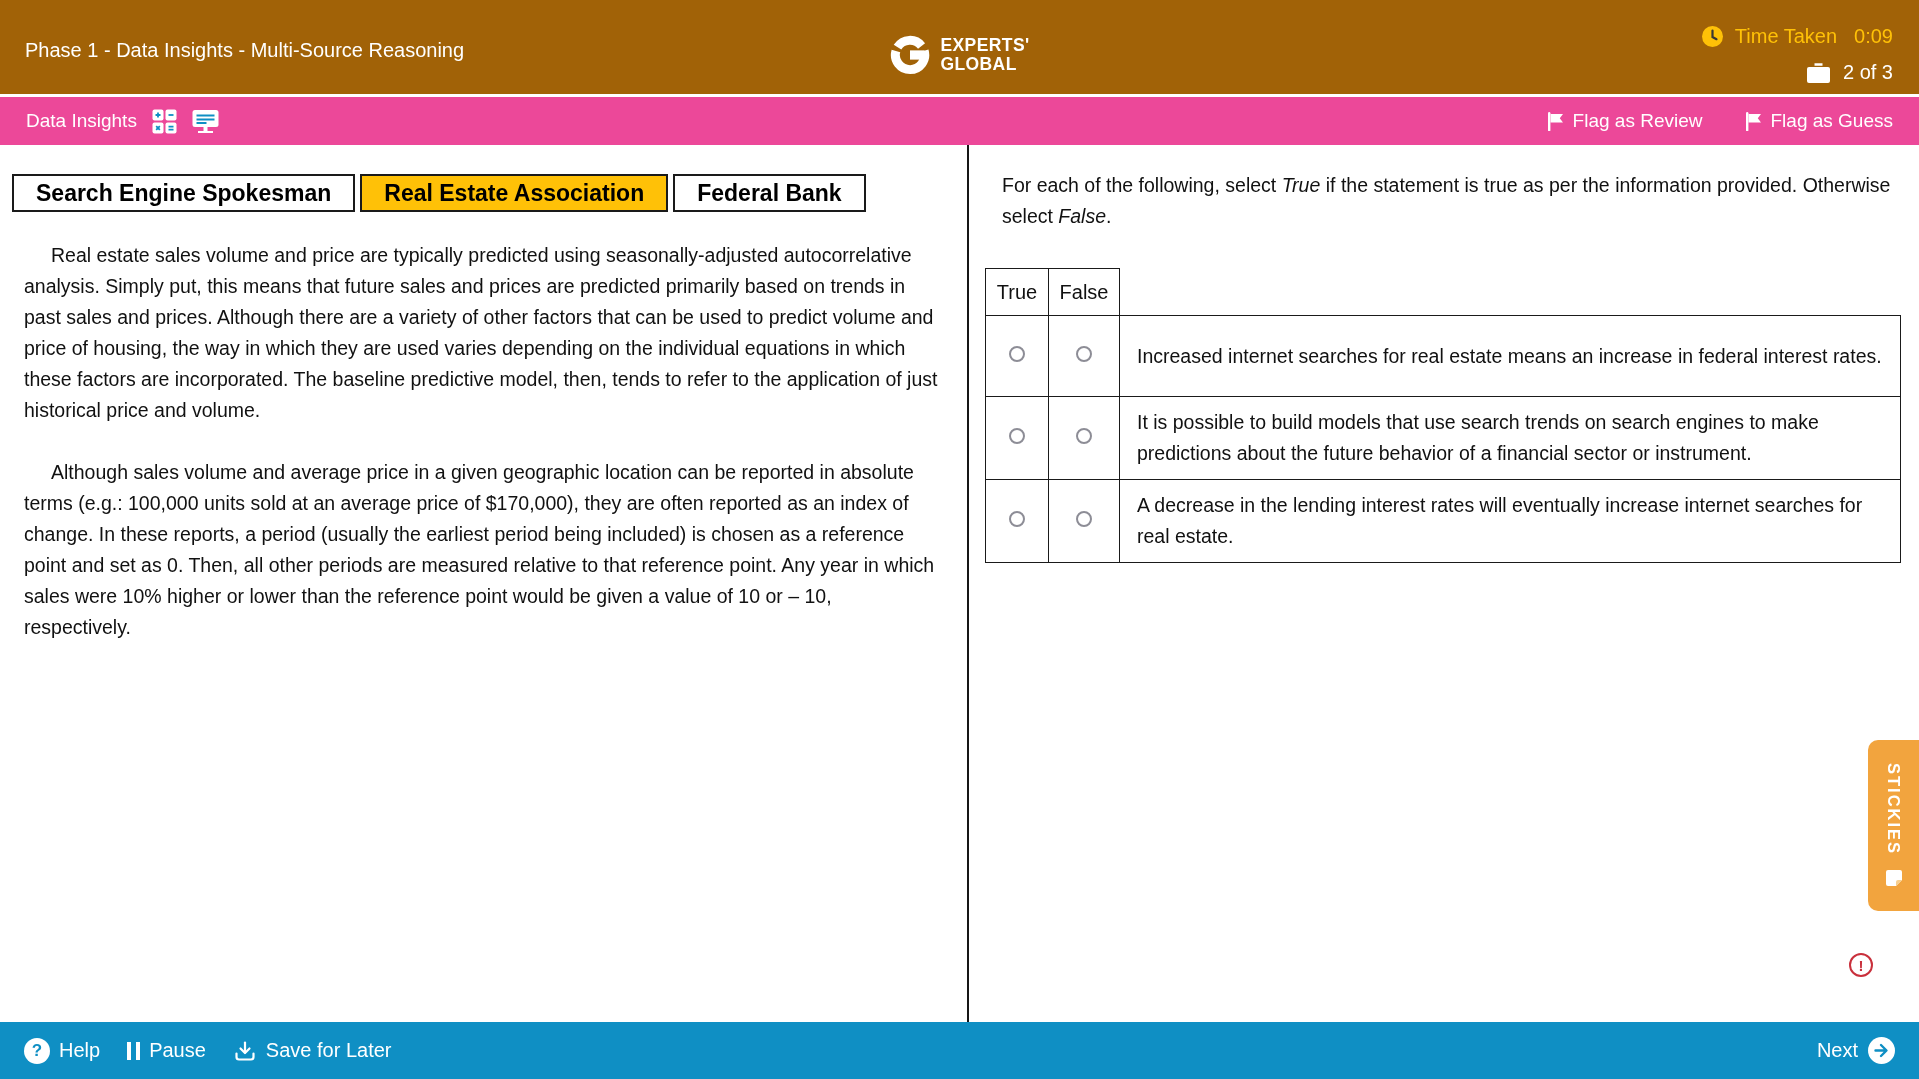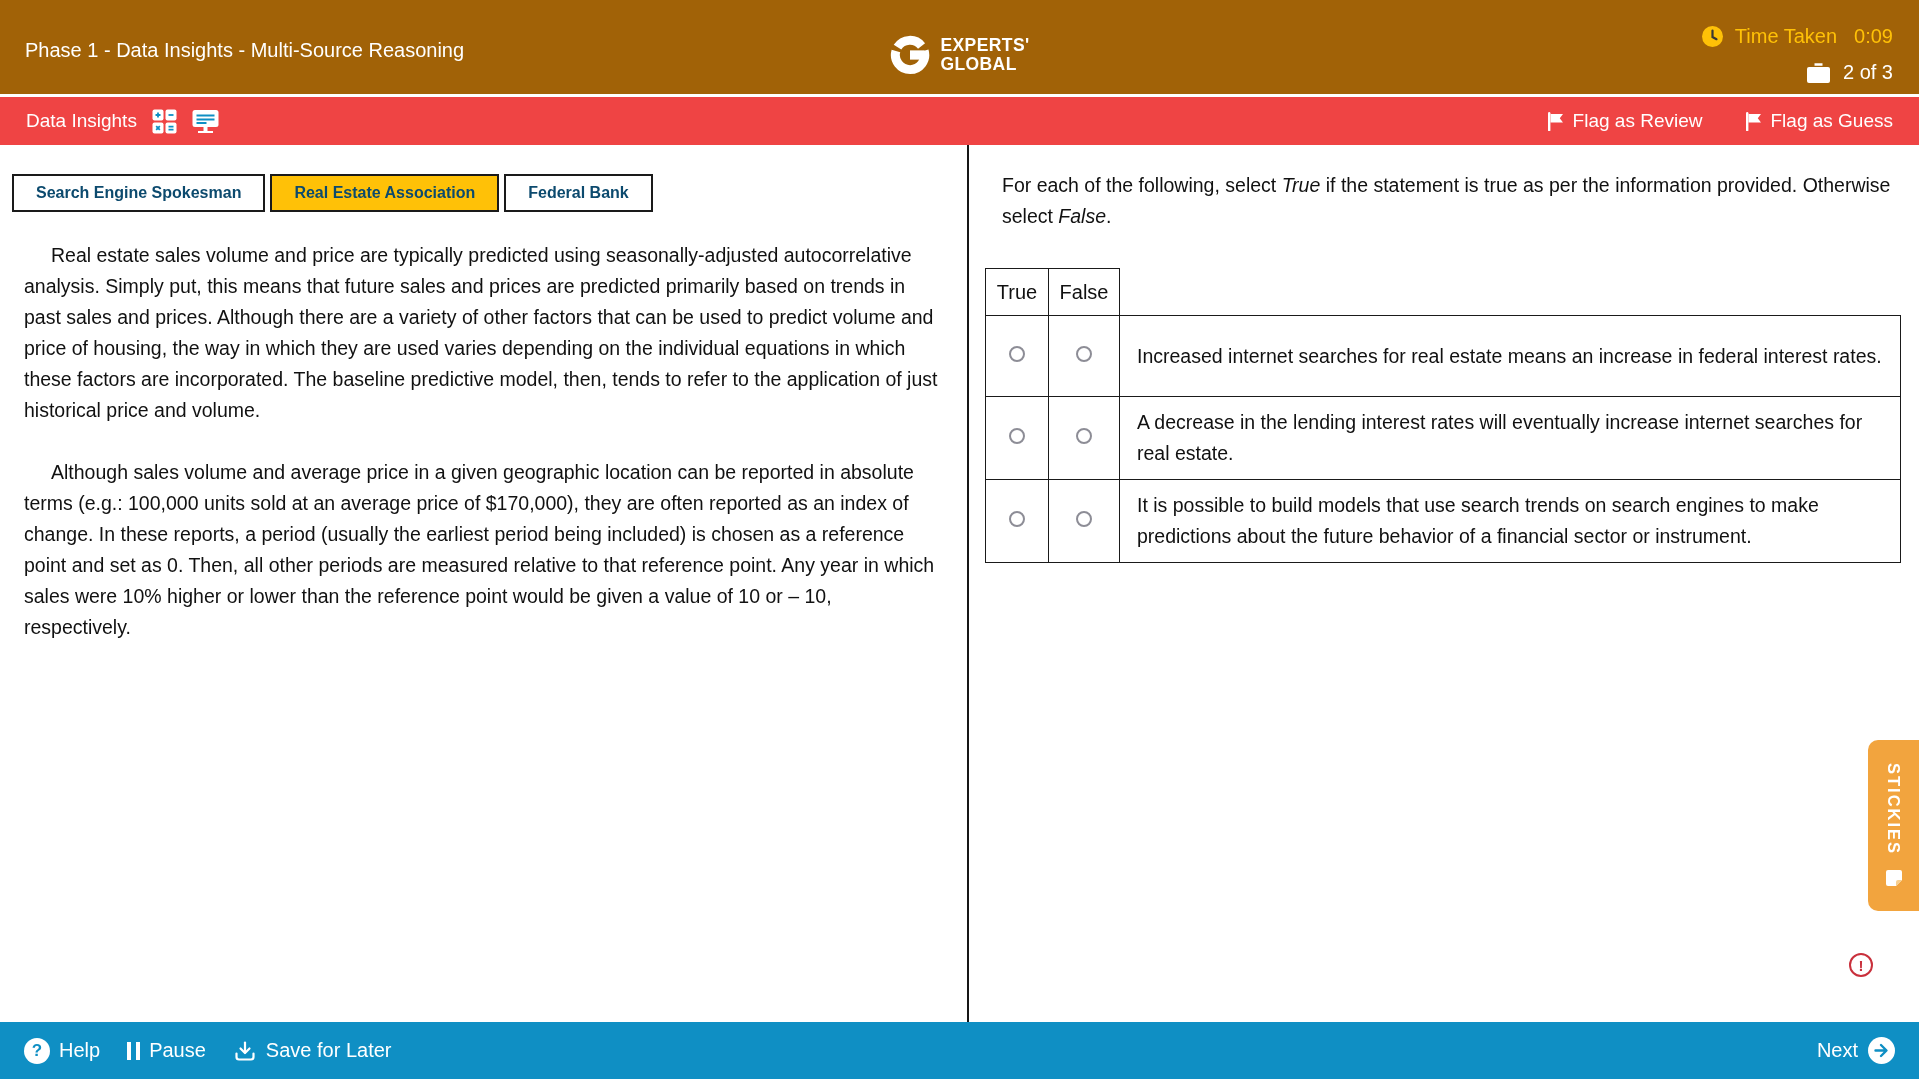--- a/index.html
+++ b/index.html
@@ -9,34 +9,34 @@
   
   .topbar { position:absolute; left:0; top:0; width:1919px; height:94px; background:#a16207; }
   .topbar-title { position:absolute; left:25px; top:39px; font-size:20px; color:#fff; }
   .logo { position:absolute; left:0; right:0; top:6px; height:97px; display:flex; align-items:center; justify-content:center; gap:9px; }
   .logo-text { color:#fff; font-weight:bold; font-size:17.5px; line-height:19px; letter-spacing:0.4px; }
   .time-row { position:absolute; right:26px; top:25px; display:flex; align-items:center; gap:11px; color:#ffc107; font-size:20px; }
   .time-row .tt-value { margin-left:6px; }
   .progress-row { position:absolute; right:26px; top:61px; display:flex; align-items:center; gap:12px; color:#fff; font-size:20px; }
 
   
-  .toolbar { position:absolute; left:0; top:97px; width:1919px; height:48px; background:#ef4444; color:#fff; display:flex; align-items:center; padding:0 26px; }
+  .toolbar { position:absolute; left:0; top:97px; width:1919px; height:48px; background:#ec4899; color:#fff; display:flex; align-items:center; padding:0 26px; }
   .toolbar-left { display:flex; align-items:center; gap:15px; font-size:19px; }
   .tool-icon { display:flex; align-items:center; cursor:pointer; }
   .toolbar-right { margin-left:auto; display:flex; align-items:center; gap:42px; font-size:19px; }
   .flag-item { display:flex; align-items:center; gap:9px; cursor:pointer; }
 
   
   .divider { position:absolute; left:967px; top:145px; width:2px; height:877px; background:#161616; }
   .left-panel { position:absolute; left:0; top:145px; width:967px; height:877px; }
   .right-panel { position:absolute; left:969px; top:145px; width:950px; height:877px; }
 
   
   .tabs { position:absolute; left:12px; top:29px; display:flex; gap:5px; }
-  .tab { height:38px; line-height:34px; padding:0 22px; border:2px solid #1a1a1a; background:#fff; color:#0c4a6e; font-weight:bold; font-size:16px; cursor:pointer; white-space:nowrap; }
+  .tab { height:38px; line-height:34px; padding:0 22px; border:2px solid #1a1a1a; background:#fff; color:#000000; font-weight:bold; font-size:23px; cursor:pointer; white-space:nowrap; }
   .tab.active { background:#ffc107; }
 
   
   .passage { position:absolute; left:24px; top:95px; width:917px; font-size:19.5px; line-height:31px; }
   .passage p { text-indent:27px; }
   .passage p + p { margin-top:31px; }
 
   
   .instruction { position:absolute; left:33px; top:25px; width:918px; font-size:19.5px; line-height:31px; }
   .qtable { position:absolute; left:16px; top:123px; }
@@ -180,26 +180,26 @@
         <th class="c-hdr-stmt"></th>
       </tr>
       <tr class="row">
         <td class="radio-cell c-true"><span class="radio"></span></td>
         <td class="radio-cell c-false"><span class="radio"></span></td>
         <td class="c-stmt">Increased internet searches for real estate means an increase in federal interest rates.</td>
       </tr>
       <tr class="row">
         <td class="radio-cell c-true"><span class="radio"></span></td>
         <td class="radio-cell c-false"><span class="radio"></span></td>
-        <td class="c-stmt">A decrease in the lending interest rates will eventually increase internet searches for real estate.</td>
+        <td class="c-stmt">It is possible to build models that use search trends on search engines to make predictions about the future behavior of a financial sector or instrument.</td>
       </tr>
       <tr class="row">
         <td class="radio-cell c-true"><span class="radio"></span></td>
         <td class="radio-cell c-false"><span class="radio"></span></td>
-        <td class="c-stmt">It is possible to build models that use search trends on search engines to make predictions about the future behavior of a financial sector or instrument.</td>
+        <td class="c-stmt">A decrease in the lending interest rates will eventually increase internet searches for real estate.</td>
       </tr>
     </tbody>
       </table>
   </div>
 </div>
 
 <div class="stickies">
   <span>STICKIES</span>
   <svg width="20" height="20" viewBox="0 0 20 20">
     <path d="M2 4 a2 2 0 0 1 2-2 h12 a2 2 0 0 1 2 2 v8 l-6 6 H4 a2 2 0 0 1 -2-2 z" fill="#fff"></path>

